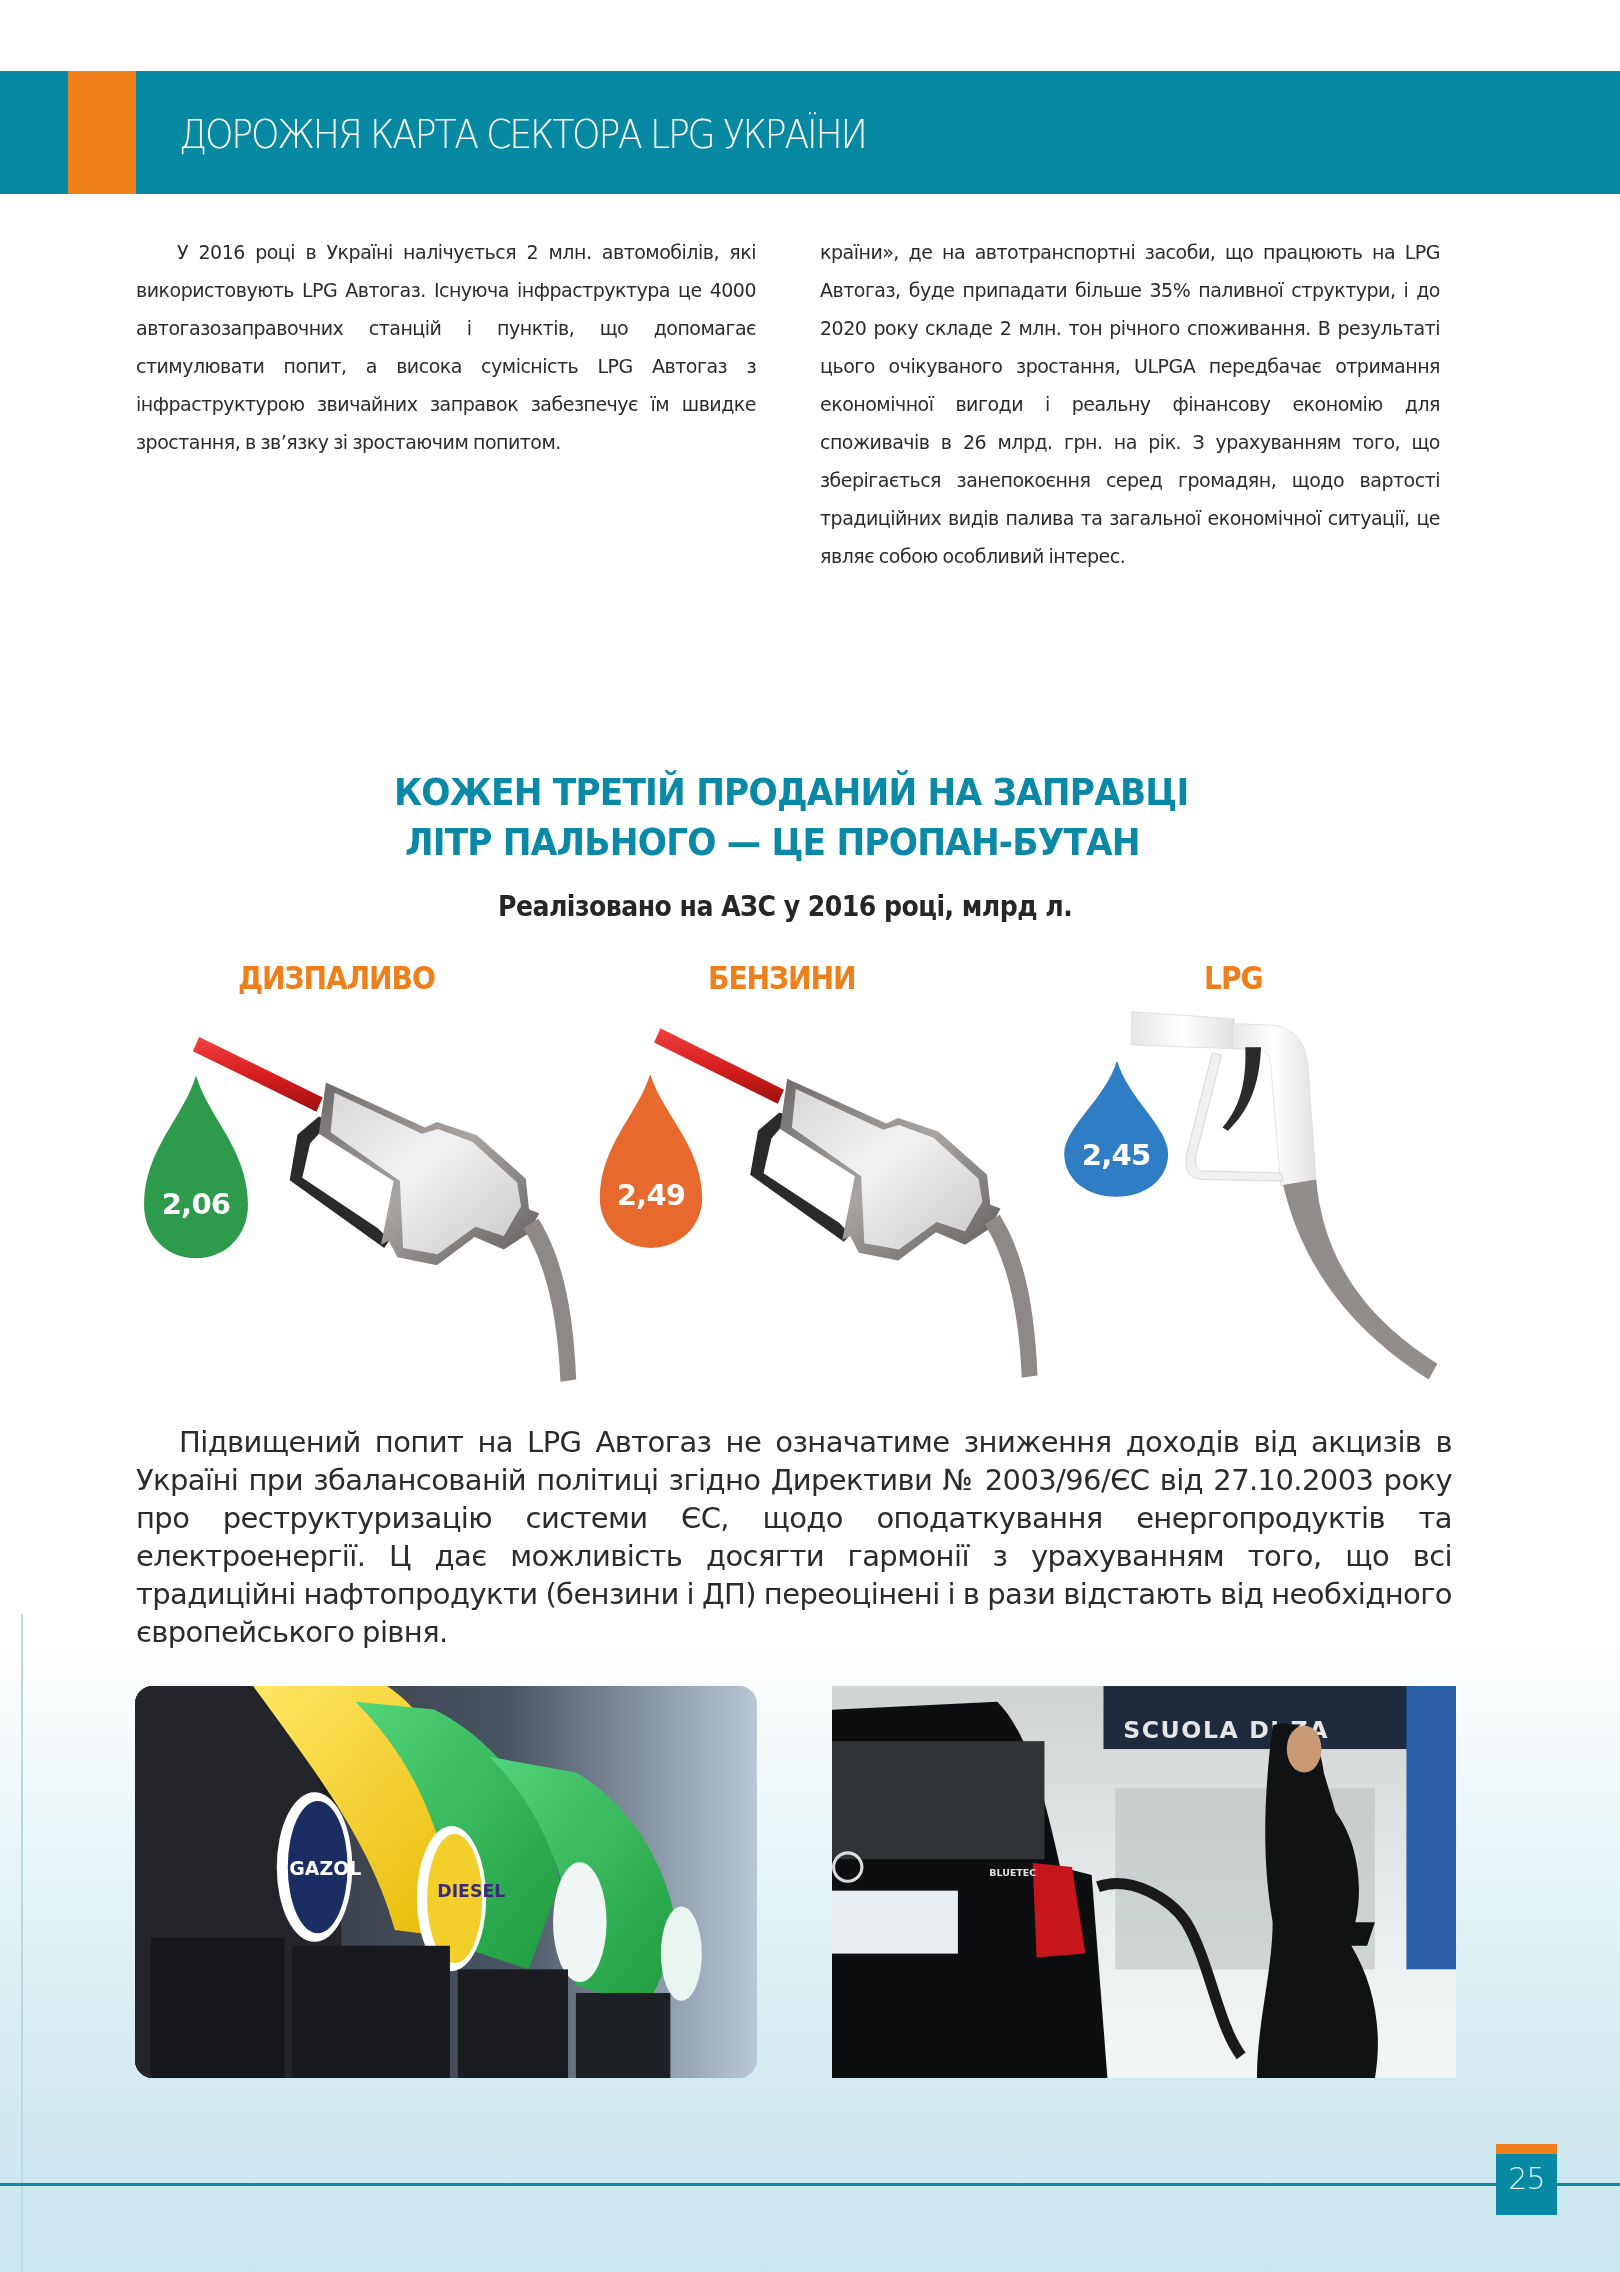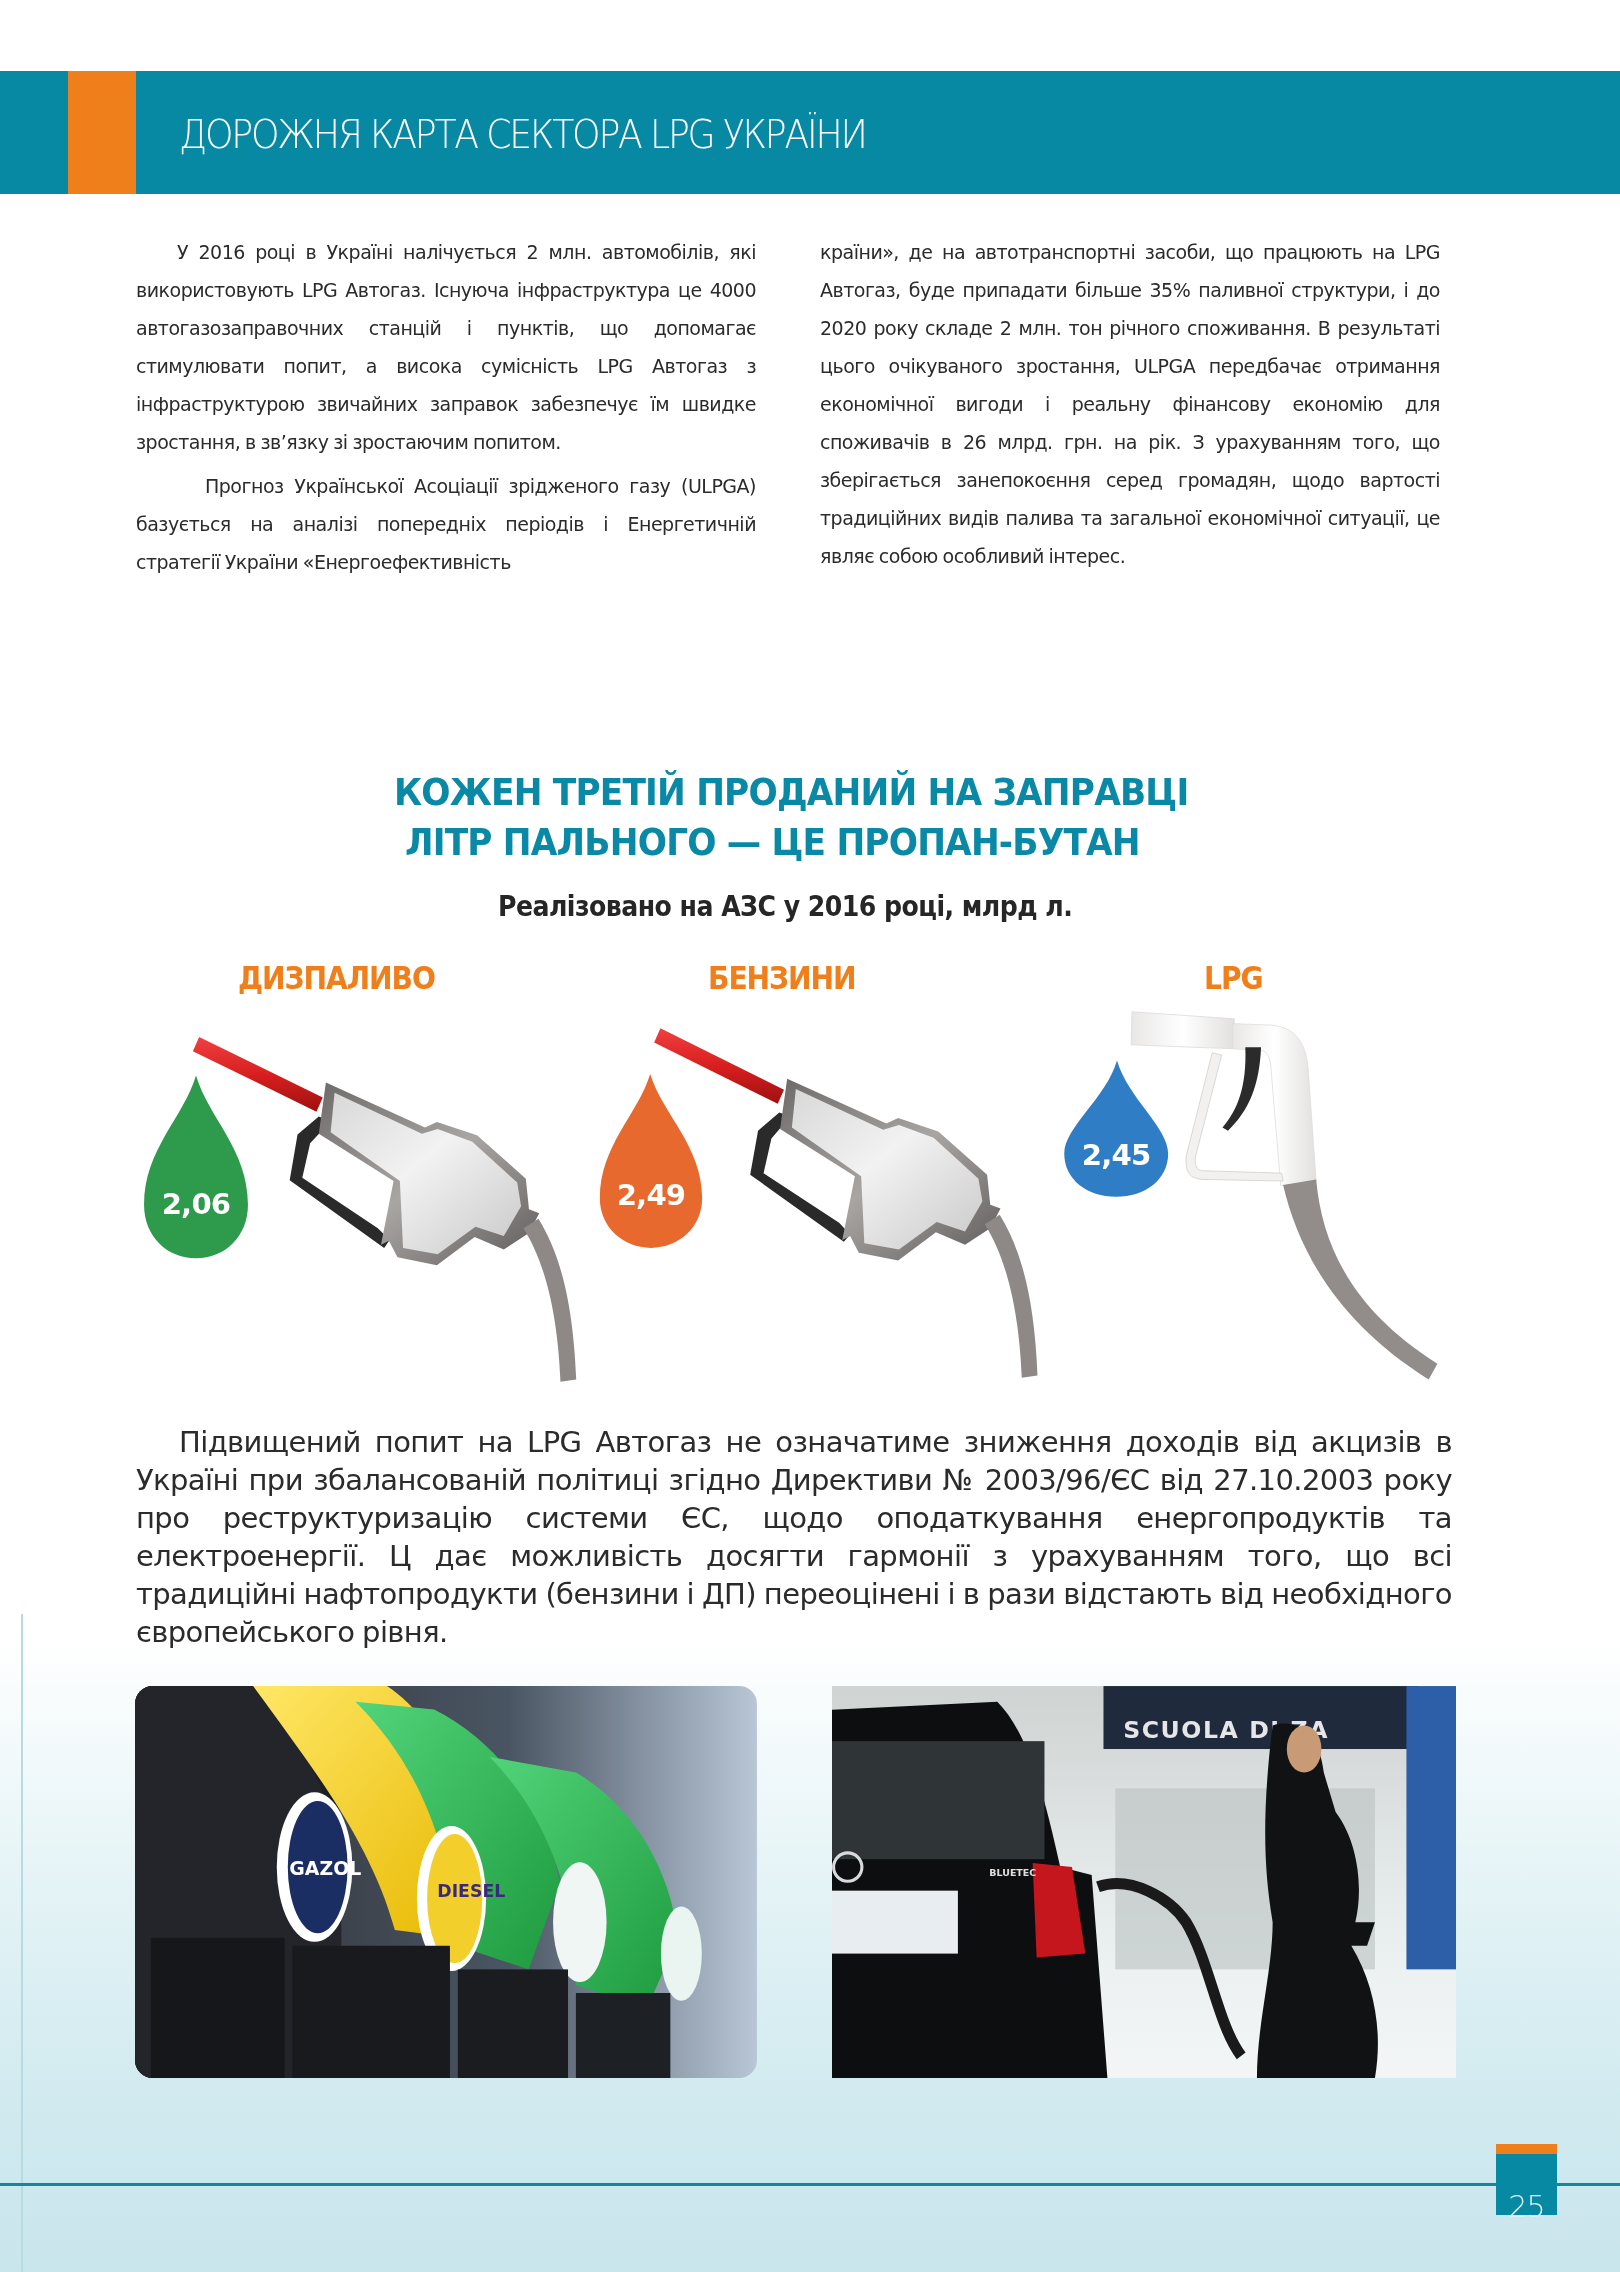--- a/index.html
+++ b/index.html
@@ -53,35 +53,34 @@
     color: #2b2b2b; text-indent: 43px; margin: 0;
   }
   .photo { position: absolute; top: 1686px; height: 392px; overflow: hidden; }
   #photo1 { left: 135px; width: 622px; border-radius: 18px; }
   #photo2 { left: 832px; width: 624px; }
   .footer-line { position: absolute; left: 0; top: 2183px; width: 1620px; height: 3.1px; background: #13879e; }
   .page-box { position: absolute; left: 1496px; top: 2144px; width: 61px; height: 71px; background: #0889a3; }
   .page-box-top { position: absolute; left: 0; top: 0; width: 61px; height: 10.2px; background: #ef7f1a; }
   .page-num {
     position: absolute; left: 0; top: 17.3px; width: 61px; text-align: center;
-    color: #ddf1f5; font-size: 30px; font-weight: 300; letter-spacing: -0.8px; margin-top: 28px;
+    color: #ddf1f5; font-size: 30px; font-weight: 300; letter-spacing: -0.8px;
   }
 </style>
 </head>
 <body>
 
 <div class="vline"></div>
 
 <div class="header-band"></div>
 <div class="header-accent"></div>
 <div class="header-title">ДОРОЖНЯ КАРТА СЕКТОРА LPG УКРАЇНИ</div>
 
 <div class="col" id="col1">
   <p class="indent">У 2016 році в Україні налічується 2 млн. автомобілів, які використовують LPG Автогаз. Існуюча інфраструктура це 4000 автогазозаправочних станцій і пунктів, що допомагає стимулювати попит, а висока сумісність LPG Автогаз з інфраструктурою звичайних заправок забезпечує їм швидке зростання, в зв’язку зі зростаючим попитом.</p>
-  <p class="indent2">Прогноз Української Асоціації зрідженого газу (ULPGA) базується на аналізі попередніх періодів і Енергетичній стратегії України «Енергоефективність</p>
 </div>
 <div class="col" id="col2">
   <p>країни», де на автотранспортні засоби, що працюють на LPG Автогаз, буде припадати більше 35% паливної структури, і до 2020 року складе 2 млн. тон річного споживання. В результаті цього очікуваного зростання, ULPGA передбачає отримання економічної вигоди і реальну фінансову економію для споживачів в 26 млрд. грн. на рік. З урахуванням того, що зберігається занепокоєння серед громадян, щодо вартості традиційних видів палива та загальної економічної ситуації, це являє собою особливий інтерес.</p>
 </div>
 
 <div class="info-title" id="title1">КОЖЕН ТРЕТІЙ ПРОДАНИЙ НА ЗАПРАВЦІ</div>
 <div class="info-title" id="title2">ЛІТР ПАЛЬНОГО — ЦЕ ПРОПАН-БУТАН</div>
 <div class="subtitle">Реалізовано на АЗС у 2016 році, млрд л.</div>
 
 <div class="fuel-label" id="lbl-diesel">ДИЗПАЛИВО</div>

